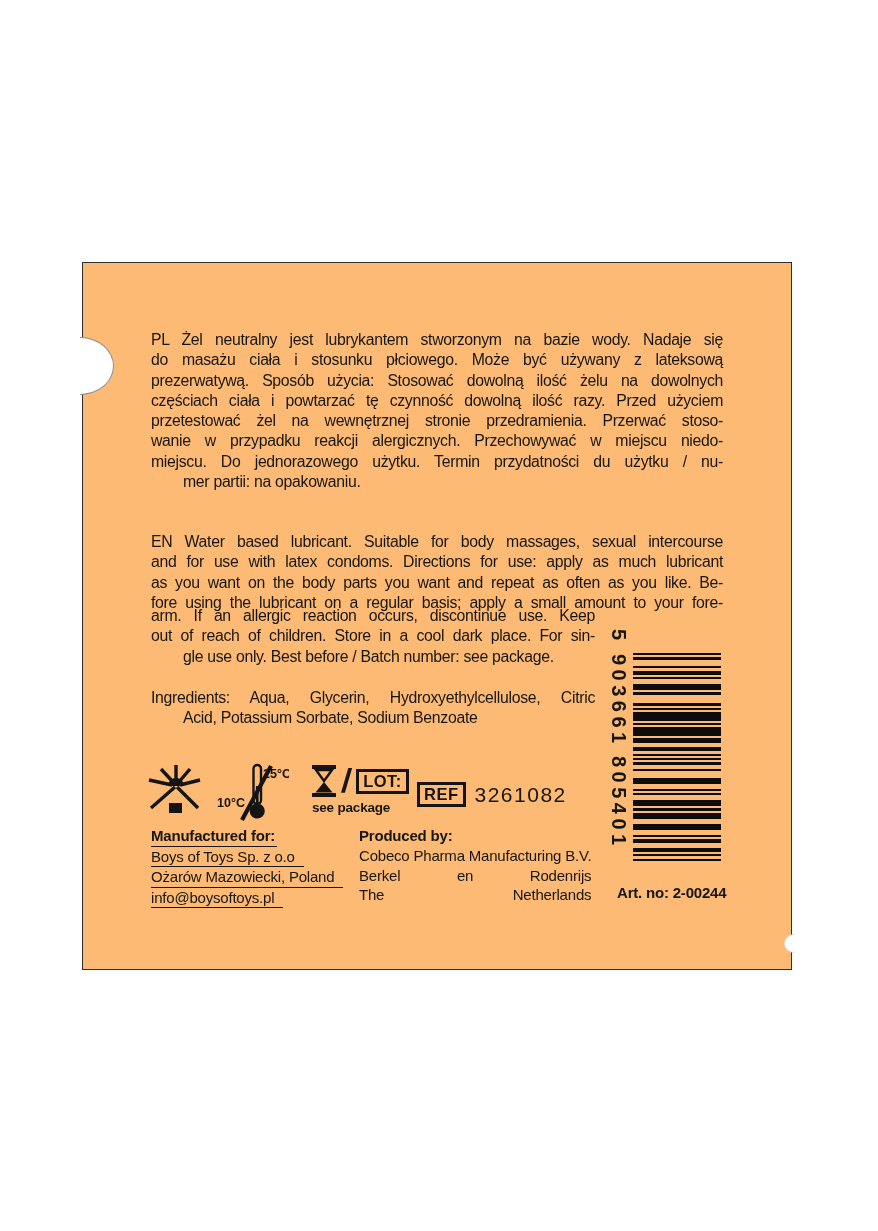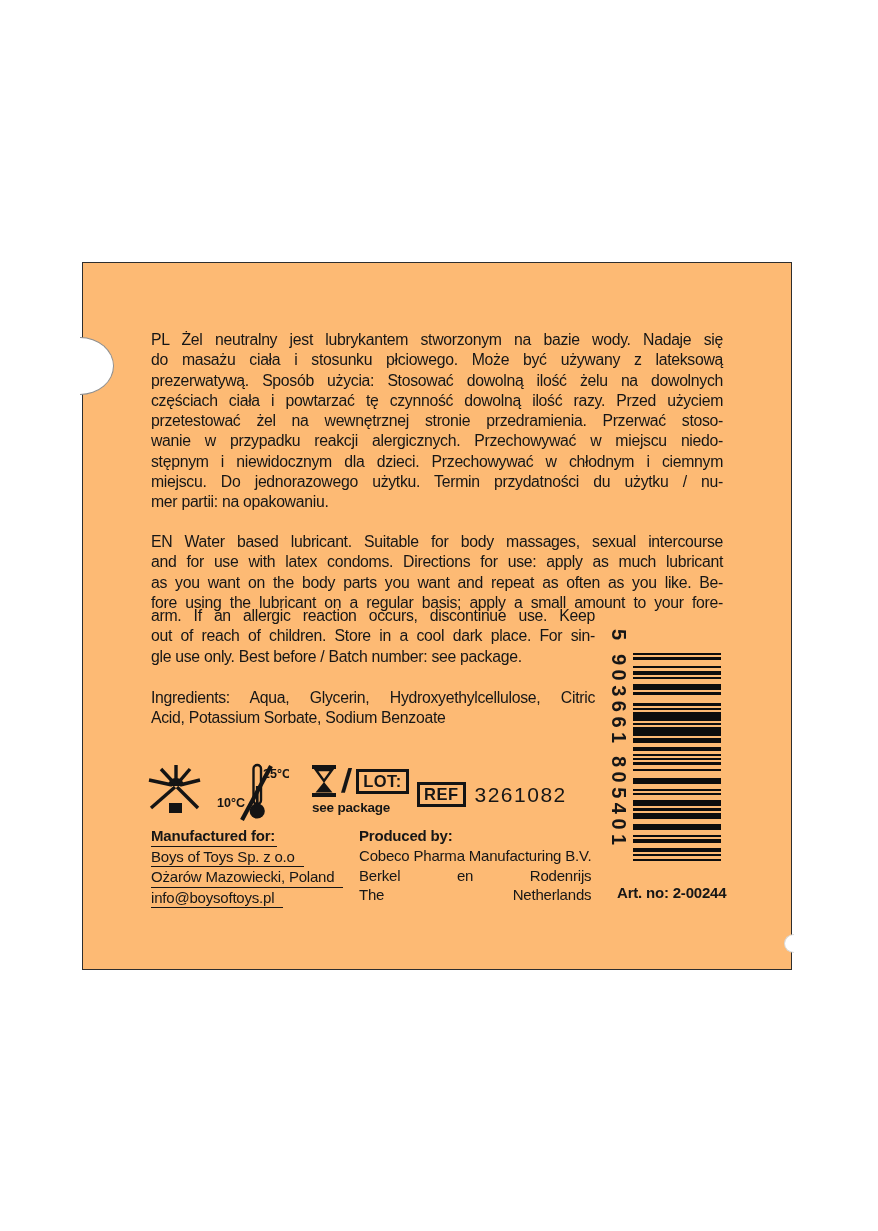--- a/index.html
+++ b/index.html
@@ -22,21 +22,21 @@
     position:absolute;right:-3px;top:671px;width:9px;height:17px;background:#fff;
     border:1px solid #d9d9d9;border-right:none;
     border-radius:100% 0 0 100% / 50% 0 0 50%;
   }
   .para{position:absolute;font-size:15.8px;line-height:20.3px;letter-spacing:-0.3px;}
   .pl-para{left:68px;top:67px;width:572px;}
   .en-full{left:68px;top:269px;width:572px;}
   .en-narrow{left:68px;top:343px;width:444px;}
   .ingredients{left:68px;top:425px;width:444px;}
   .tline{text-align:justify;text-align-last:justify;}
-  .tline.lastline{text-align-last:left;}
+  .tline.lastline{text-align-last:left;margin-left:32px;}
 
   
   .icon-abs{position:absolute;}
   .icon-sun{left:64px;top:501px;}
   .icon-temp{left:134px;top:499px;}
   .lot-group{left:228px;top:502px;}
   .lot-row{display:flex;align-items:center;gap:5px;}
   .slash{font-size:33px;font-weight:bold;line-height:28px;transform:skewX(-6deg);}
   .lot-box,.ref-box{
     display:inline-block;border:3px solid #141414;padding:0 4px;
@@ -79,21 +79,20 @@
   <div class="notch"></div>
   <div class="notch-right"></div>
 
   <div class="para pl-para">
       <div class="tline">PL Żel neutralny jest lubrykantem stworzonym na bazie wody. Nadaje się</div>
       <div class="tline">do masażu ciała i stosunku płciowego. Może być używany z lateksową</div>
       <div class="tline">prezerwatywą. Sposób użycia: Stosować dowolną ilość żelu na dowolnych</div>
       <div class="tline">częściach ciała i powtarzać tę czynność dowolną ilość razy. Przed użyciem</div>
       <div class="tline">przetestować żel na wewnętrznej stronie przedramienia. Przerwać stoso-</div>
       <div class="tline">wanie w przypadku reakcji alergicznych. Przechowywać w miejscu niedo-</div>
-      <div class="tline">stępnym i niewidocznym dla dzieci. Przechowywać w chłodnym i ciemnym</div>
       <div class="tline">miejscu. Do jednorazowego użytku. Termin przydatności du użytku / nu-</div>
       <div class="tline lastline">mer partii: na opakowaniu.</div>
     </div>
 
   <div class="para en-full">
       <div class="tline">EN Water based lubricant. Suitable for body massages, sexual intercourse</div>
       <div class="tline">and for use with latex condoms. Directions for use: apply as much lubricant</div>
       <div class="tline">as you want on the body parts you want and repeat as often as you like. Be-</div>
       <div class="tline">fore using the lubricant on a regular basis; apply a small amount to your fore-</div>
     </div>

